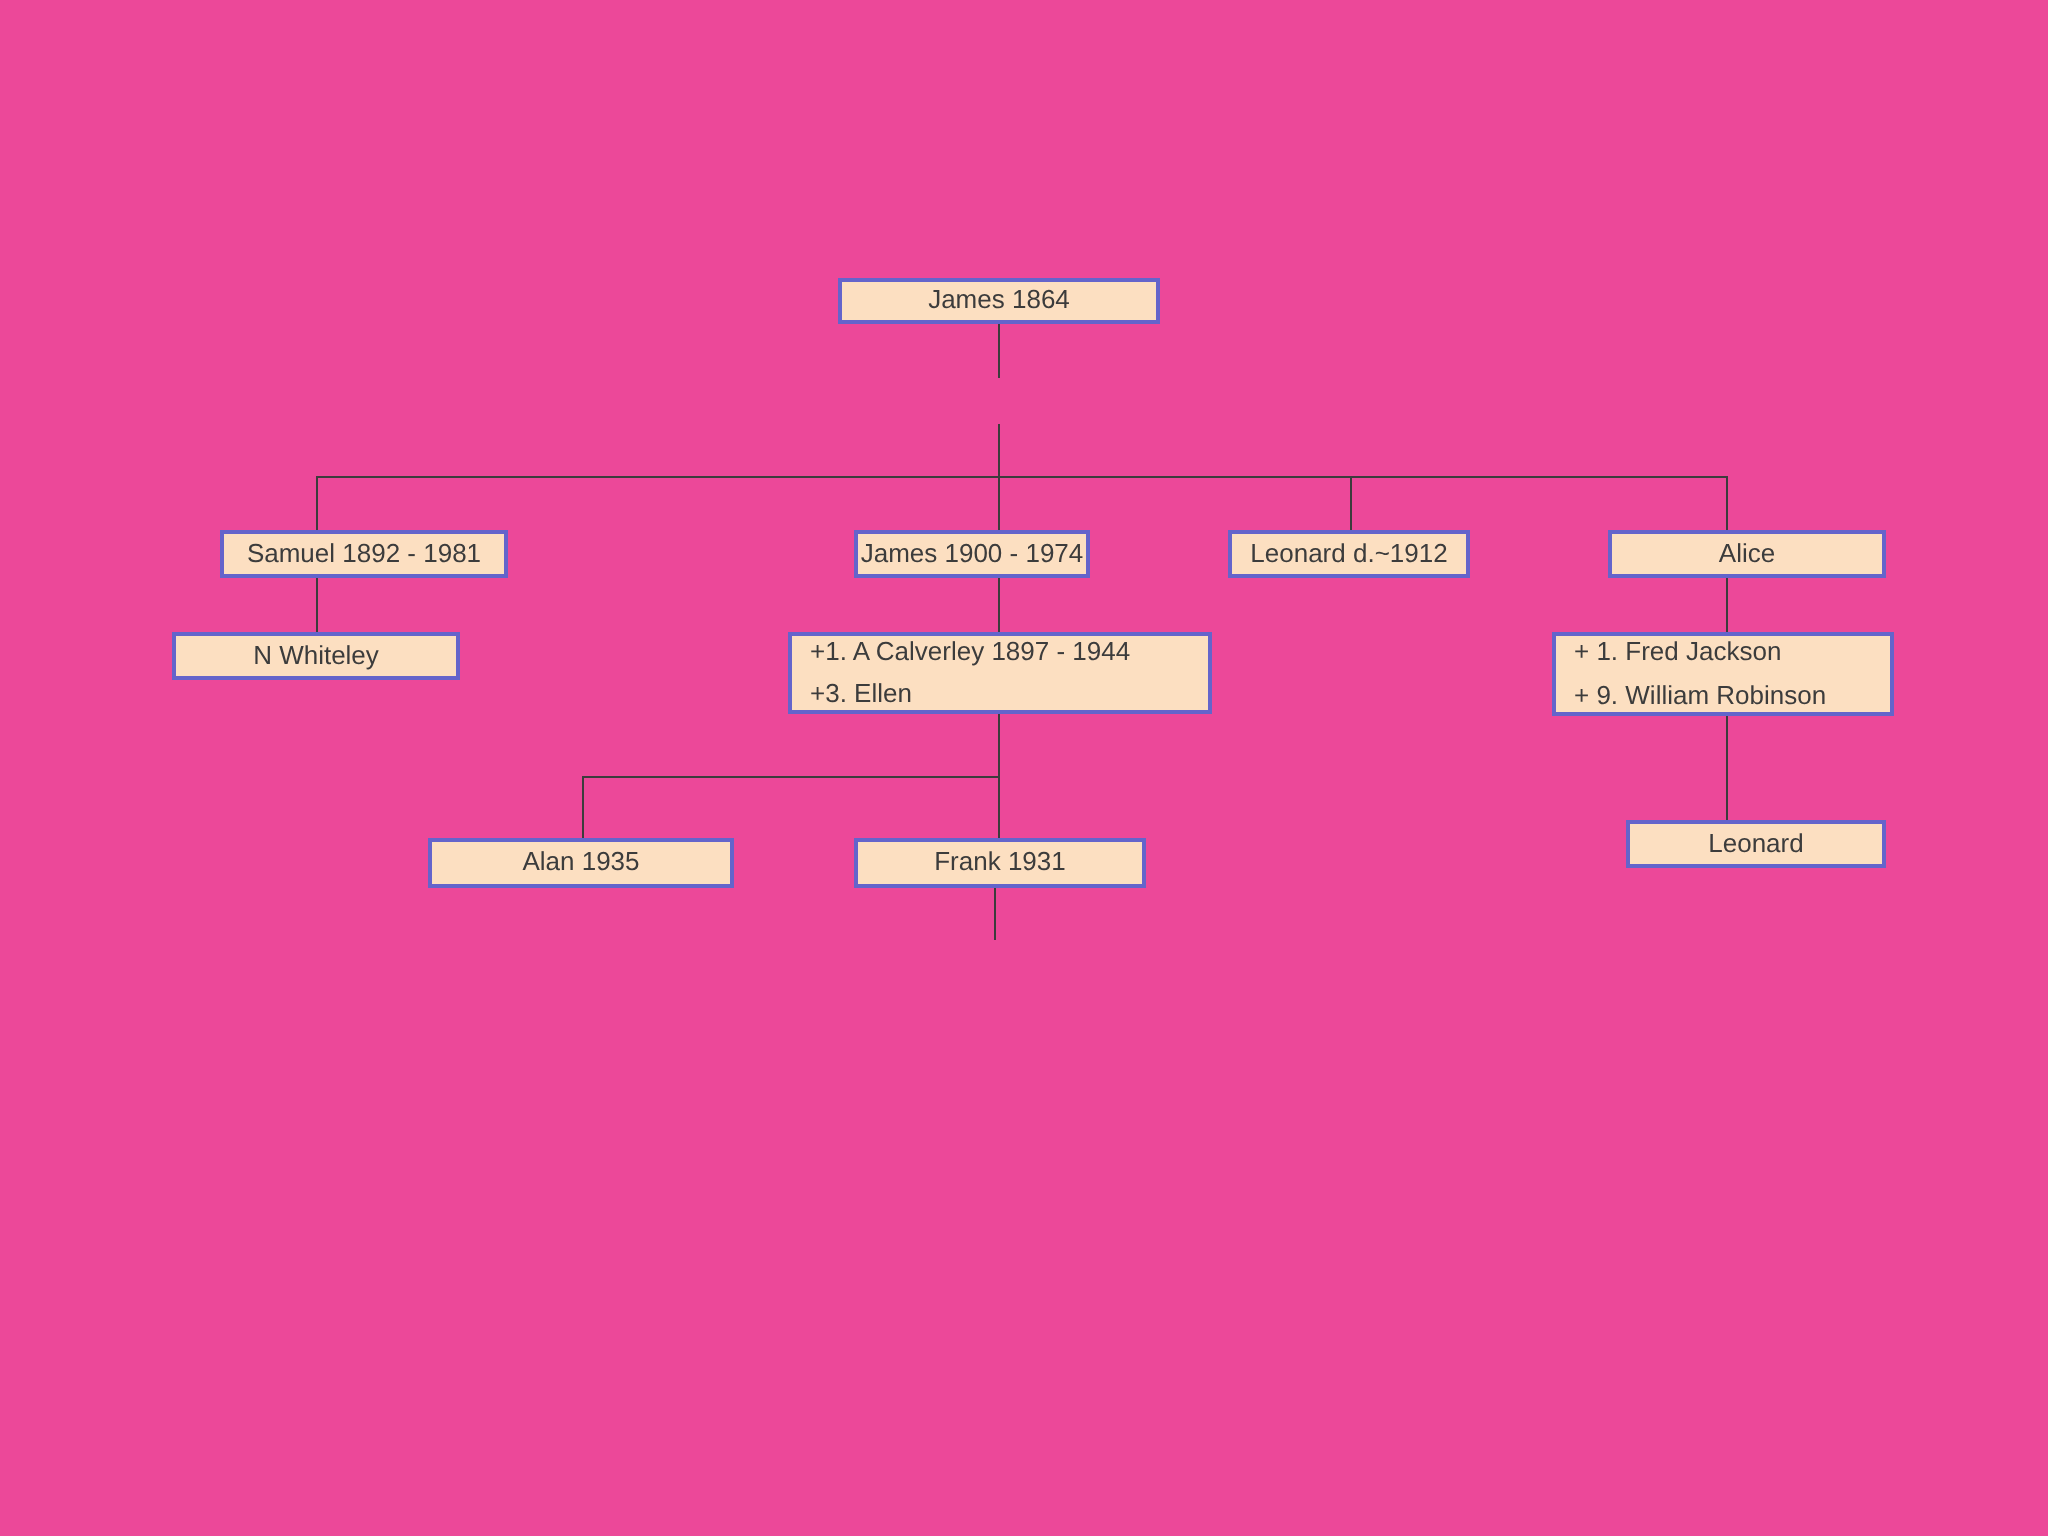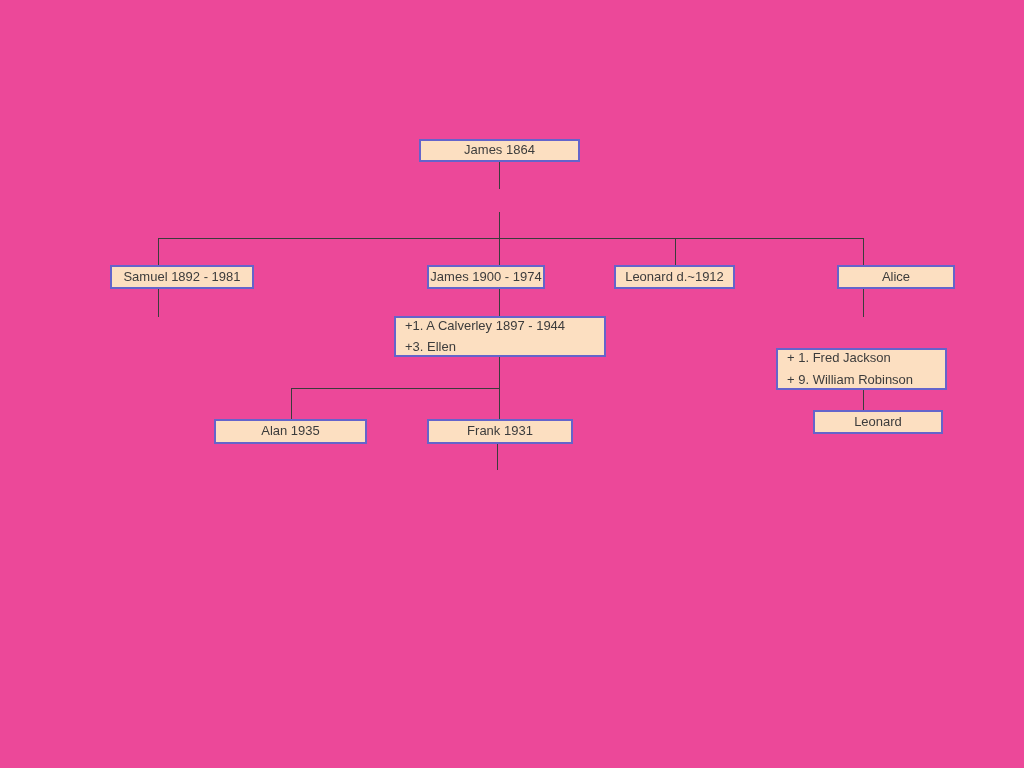--- a/index.html
+++ b/index.html
@@ -56,28 +56,31 @@
     </div>
     <div class="node center" style="left: 86px; top: 265px; width: 144px; height: 24px; border-color: rgb(100, 100, 203); background: rgb(252, 223, 193); color: rgb(60, 60, 60); margin-left: 24px;">
       <div class="lbl">Samuel 1892 - 1981</div>
     </div>
     <div class="node center" style="left: 427px; top: 265px; width: 118px; height: 24px; border-color: rgb(100, 100, 203); background: rgb(252, 223, 193); color: rgb(60, 60, 60);">
       <div class="lbl">James  1900 - 1974</div>
     </div>
     <div class="node center" style="left: 614px; top: 265px; width: 121px; height: 24px; border-color: rgb(100, 100, 203); background: rgb(252, 223, 193); color: rgb(60, 60, 60);">
       <div class="lbl">Leonard d.~1912</div>
     </div>
-    <div class="node center" style="left: 837px; top: 265px; width: 118px; height: 24px; border-color: rgb(100, 100, 203); background: rgb(252, 223, 193); color: rgb(60, 60, 60);">
+    <div class="node center" style="left: 804px; top: 265px; width: 139px; height: 24px; border-color: rgb(100, 100, 203); background: rgb(252, 223, 193); color: rgb(60, 60, 60);">
       <div class="lbl">Alice</div>
+    </div>
+    <div class="node center" style="left: 86px; top: 316px; width: 144px; height: 24px; border-color: rgb(100, 100, 203); background: rgb(252, 223, 193); color: rgb(60, 60, 60);">
+      <div class="lbl">N Whiteley</div>
     </div>
     <div class="node left" style="left: 394px; top: 316px; width: 212px; height: 41px; border-color: rgb(100, 100, 203); background: rgb(252, 223, 193); color: rgb(60, 60, 60);">
       <div class="lbl">+1. A Calverley  1897 - 1944</div>
       <div class="lbl">+3. Ellen</div>
     </div>
-    <div class="node left" style="left: 776px; top: 316px; width: 171px; height: 42px; border-color: rgb(100, 100, 203); background: rgb(252, 223, 193); color: rgb(60, 60, 60); margin-top: 32px;">
+    <div class="node left" style="left: 776px; top: 316px; width: 171px; height: 42px; border-color: rgb(100, 100, 203); background: rgb(252, 223, 193); color: rgb(60, 60, 60);">
       <div class="lbl">+ 1. Fred Jackson</div>
       <div class="lbl">+ 9. William Robinson</div>
     </div>
     <div class="node center" style="left: 214px; top: 419px; width: 153px; height: 25px; border-color: rgb(100, 100, 203); background: rgb(252, 223, 193); color: rgb(60, 60, 60);">
       <div class="lbl">Alan  1935</div>
     </div>
     <div class="node center" style="left: 427px; top: 419px; width: 146px; height: 25px; border-color: rgb(100, 100, 203); background: rgb(252, 223, 193); color: rgb(60, 60, 60);">
       <div class="lbl">Frank  1931</div>
     </div>
     <div class="node center" style="left: 813px; top: 410px; width: 130px; height: 24px; border-color: rgb(100, 100, 203); background: rgb(252, 223, 193); color: rgb(60, 60, 60);">

